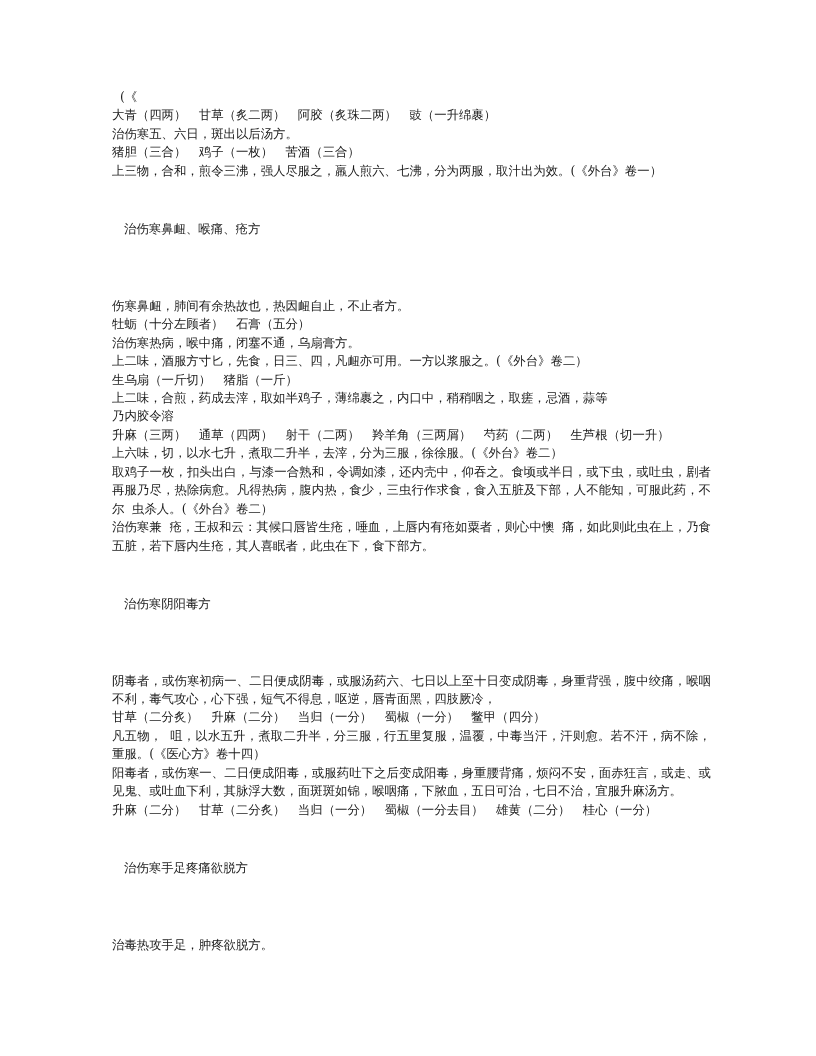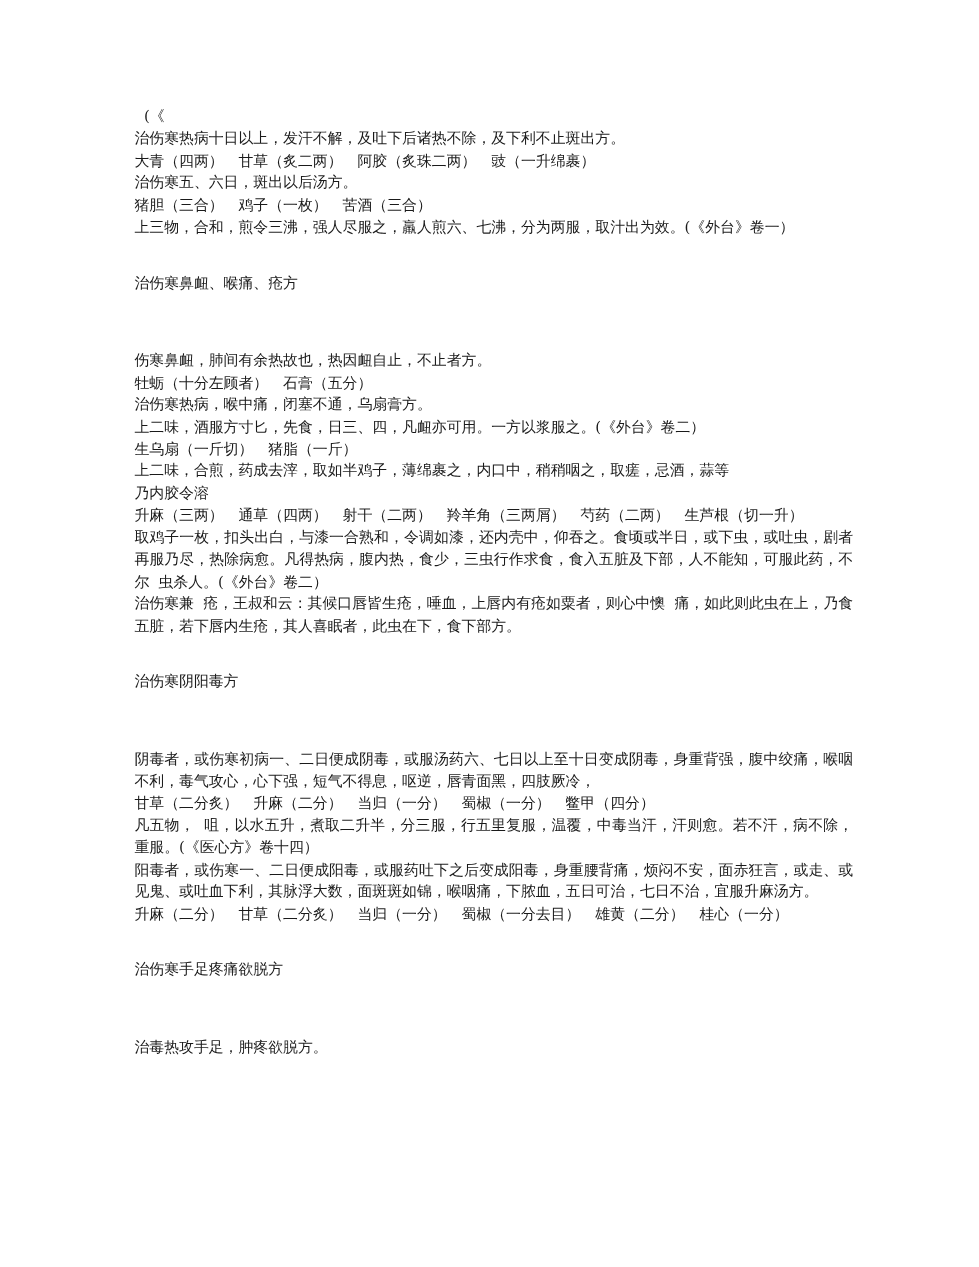--- a/index.html
+++ b/index.html
@@ -36,21 +36,21 @@
     text-align: justify;
     text-justify: inter-ideograph;
     white-space: normal;
     word-break: break-all;
   }
   .para.nowrap {
     white-space: nowrap;
     word-break: normal;
   }
   .heading {
-    margin: 0;
+    margin: 12px;
     font-size: 12.4px;
     line-height: 18.45px;
     font-weight: normal;
     white-space: nowrap;
   }
   .spacer-md { height: 28px; }
   .spacer-xl { height: 46px; }
   .indent-open {
     padding-left: 8px;
   }
@@ -59,38 +59,38 @@
     width: 0.62em;
   }
 </style>
 </head>
 <body>
 
 <div class="page">
   <div class="doc-body">
 
     <p class="para nowrap indent-open">(《</p>
-    <p class="para nowrap">治伤寒热病十日以上，发汗不解，及吐下后诸热不除，及下利不止斑出方。</p>
     <p class="para nowrap">大青（四两）　甘草（炙二两）　阿胶（炙珠二两）　豉（一升绵裹）</p>
     <p class="para nowrap">治伤寒五、六日，斑出以后汤方。</p>
     <p class="para nowrap">猪胆（三合）　鸡子（一枚）　苦酒（三合）</p>
     <p class="para">上三物，合和，煎令三沸，强人尽服之，羸人煎六、七沸，分为两服，取汁出为效。(《外台》卷一）</p>
 
     <div class="spacer-md"></div>
     <p class="heading">治伤寒鼻衄、喉痛、疮方</p>
     <div class="spacer-xl"></div>
 
     <p class="para nowrap">伤寒鼻衄，肺间有余热故也，热因衄自止，不止者方。</p>
     <p class="para nowrap">牡蛎（十分左顾者）　石膏（五分）</p>
     <p class="para nowrap">治伤寒热病，喉中痛，闭塞不通，乌扇膏方。</p>
     <p class="para nowrap">上二味，酒服方寸匕，先食，日三、四，凡衄亦可用。一方以浆服之。(《外台》卷二）</p>
     <p class="para nowrap">生乌扇（一斤切）　猪脂（一斤）</p>
     <p class="para nowrap">上二味，合煎，药成去滓，取如半鸡子，薄绵裹之，内口中，稍稍咽之，取瘥，忌酒，蒜等</p>
     <p class="para nowrap">乃内胶令溶</p>
     <p class="para nowrap">升麻（三两）　通草（四两）　射干（二两）　羚羊角（三两屑）　芍药（二两）　生芦根（切一升）</p>
+    <p class="para nowrap">上六味，切，以水七升，煮取二升半，去滓，分为三服，徐徐服。(《外台》卷二）</p>
     <p class="para"><span>取鸡子一枚，扣头出白，与漆一合熟和，令调如漆，还内壳中，仰吞之。食顷或半日，或下虫，或吐虫，剧者再服乃尽，热除病愈。凡得热病，腹内热，食少，三虫行作求食，食入五脏及下部，人不能知，可服此药，不尔</span><span class="gapchar"></span><span>虫杀人。(《外台》卷二）</span></p>
     <p class="para"><span>治伤寒兼</span><span class="gapchar"></span><span>疮，王叔和云：其候口唇皆生疮，唾血，上唇内有疮如粟者，则心中懊</span><span class="gapchar"></span><span>痛，如此则此虫在上，乃食五脏，若下唇内生疮，其人喜眠者，此虫在下，食下部方。</span></p>
 
     <div class="spacer-md"></div>
     <p class="heading">治伤寒阴阳毒方</p>
     <div class="spacer-xl"></div>
 
     <p class="para">阴毒者，或伤寒初病一、二日便成阴毒，或服汤药六、七日以上至十日变成阴毒，身重背强，腹中绞痛，喉咽不利，毒气攻心，心下强，短气不得息，呕逆，唇青面黑，四肢厥冷，</p>
     <p class="para nowrap">甘草（二分炙）　升麻（二分）　当归（一分）　蜀椒（一分）　鳖甲（四分）</p>
     <p class="para"><span>凡五物，</span><span class="gapchar"></span><span>咀，以水五升，煮取二升半，分三服，行五里复服，温覆，中毒当汗，汗则愈。若不汗，病不除，重服。(《医心方》卷十四）</span></p>

